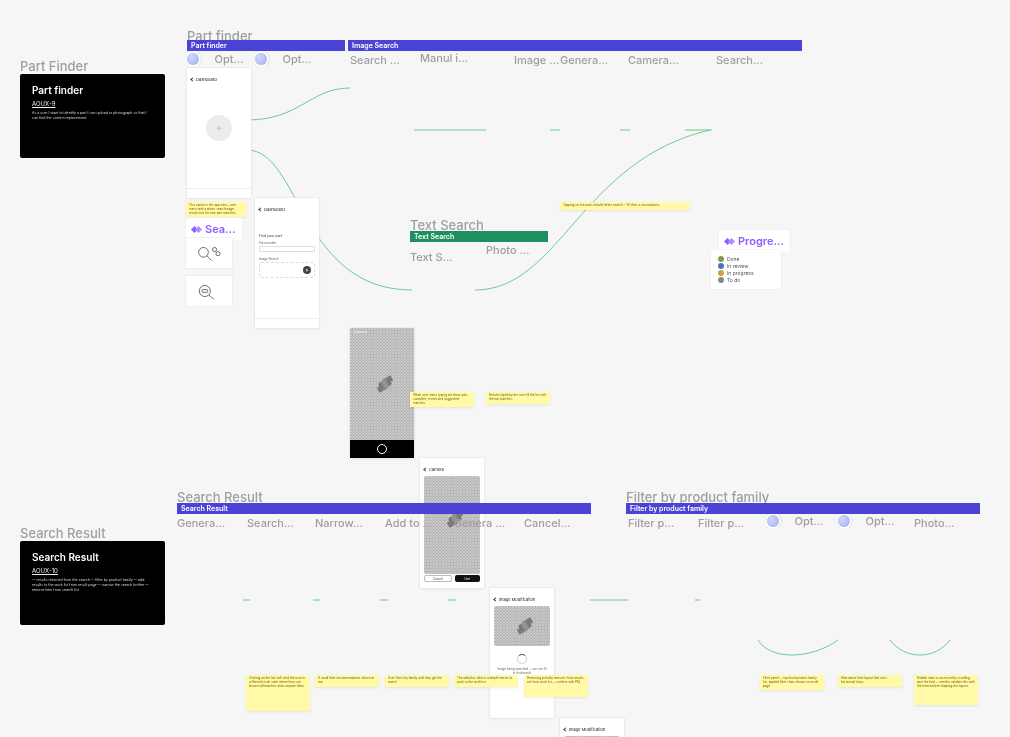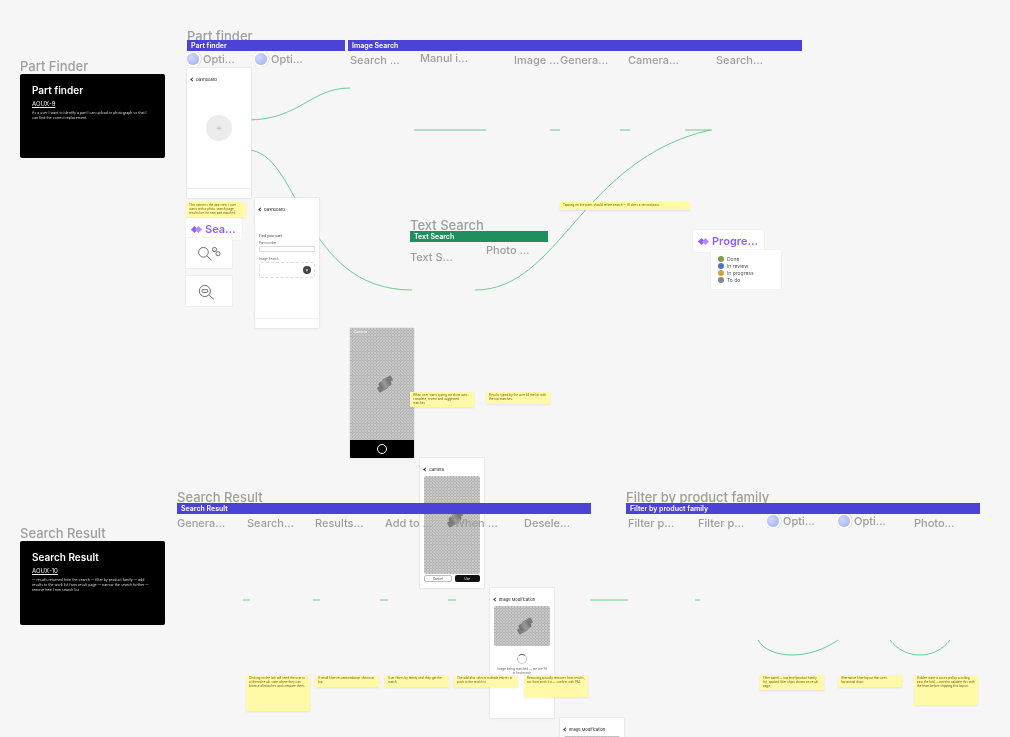--- a/index.html
+++ b/index.html
@@ -63,21 +63,21 @@
   .diamond::before{left:0;top:2px} .diamond::after{left:4px;top:2px;background:#b38bff;}
   .comp-chip span{color:#8e5cff;font-weight:600;font-size:11px;}
 
   
   .dot { width:12px;height:12px;border-radius:50%; background:radial-gradient(circle at 35% 35%, #d1d9ff, #9eabef);
          box-shadow:0 0 0 2px #fff, 0 0 0 2.5px #c8c8c8; display:inline-block; margin-right:2px; vertical-align:-2px;}
   .legend-dot { width:6px;height:6px;border-radius:50%;display:inline-block;margin-right:3px;}
 
   
   svg.wires { position:absolute; inset:0; pointer-events:none; }
-  .screen-title-row { display:flex; align-items:center; gap:2px; overflow:hidden;}
+  .screen-title-row { display:flex; align-items:center; gap:14px; overflow:hidden;}
 
   
   .sketch { background:#fff; width:46px;height:30px; box-shadow:0 0 0 .5px #e6e6e6; display:flex;align-items:center;justify-content:center;}
   .sketch svg{width:28px;height:18px;}
   .btnbar {position:absolute;left:4px;right:4px;bottom:6px;display:flex;gap:3px;}
   .btnbar .b{flex:1;height:7px;border-radius:2px;font-size:3px;display:flex;align-items:center;justify-content:center;}
   .btnbar .b.ghost{border:.5px solid #bbb;color:#444;}
   .btnbar .b.solid{background:#111;color:#fff;}
   .tabbar{position:absolute;bottom:0;left:0;right:0;height:10px;border-top:.5px solid #eee;display:flex;}
   .tabbar div{flex:1}
@@ -238,21 +238,21 @@
     <div class="grainy" style="margin:2px 4px;height:36px;border-radius:2px"></div>
 
   </div>
 
   <div class="abs frame-title" style="left:628px;top:53px;width:62px">Camera…</div>
 
   <div class="abs sticky" style="left:560px;top:202px;width:130px;height:8px">Tapping on live parts should refine search — AI does a second pass.</div>
 
   <div class="abs frame-title" style="left:716px;top:53px;width:62px">Search…</div>
 
-  <div class="abs comp-chip" style="left:693px;top:230px">
+  <div class="abs comp-chip" style="left:719px;top:230px">
     <span class="diamond"></span>
     <span>Progre…</span>
   </div>
   <div class="abs" style="left:711px;top:250px;background:#fff;width:70px;padding:5px 7px;box-shadow:0 0 0 .5px #eee" id="legend">
       <div style="font-size:5px;color:#555;display:flex;align-items:center;margin:1px 0"><span class="legend-dot" style="background:#7f9b4a"></span>Done</div>
       <div style="font-size:5px;color:#555;display:flex;align-items:center;margin:1px 0"><span class="legend-dot" style="background:#4974c8"></span>In review</div>
       <div style="font-size:5px;color:#555;display:flex;align-items:center;margin:1px 0"><span class="legend-dot" style="background:#d1a13a"></span>In progress</div>
       <div style="font-size:5px;color:#555;display:flex;align-items:center;margin:1px 0"><span class="legend-dot" style="background:#888"></span>To do</div>
     </div>
 
@@ -277,24 +277,24 @@
   </div>
 
   <div class="abs sec-title" style="left:177px;top:489px">Search Result</div>
   <div class="abs flow-bar" style="left:177px;top:503px;width:414px">Search Result</div>
 
   <div class="abs frame-title" style="left:177px;top:516px;width:62px">Genera…</div>
 
   <div class="abs sticky" style="left:246px;top:675px;width:64px;height:36px">Clicking on the link will send the user to a filtered result state where they can browse all matches and compare them.</div>
 
   <div class="abs frame-title" style="left:247px;top:516px;width:62px">Search…</div>
-  <div class="abs frame-title" style="left:315px;top:516px;width:62px">Results…</div>
+  <div class="abs frame-title" style="left:315px;top:516px;width:62px">Narrow…</div>
   <div class="abs frame-title" style="left:385px;top:516px;width:62px">Add to …</div>
-  <div class="abs frame-title" style="left:454px;top:516px;width:62px">When …</div>
-  <div class="abs frame-title" style="left:524px;top:516px;width:62px">Desele…</div>
+  <div class="abs frame-title" style="left:454px;top:516px;width:62px">Genera …</div>
+  <div class="abs frame-title" style="left:524px;top:516px;width:62px">Cancel…</div>
 
   <div class="abs sticky" style="left:315px;top:675px;width:64px">A small filter recommendation shown at top</div>
   <div class="abs sticky" style="left:385px;top:675px;width:64px">User filters by family until they get the match</div>
   <div class="abs sticky" style="left:454px;top:675px;width:64px">The add also selects multiple entries to push to the work list</div>
   <div class="abs sticky" style="left:524px;top:675px;width:64px;height:22px">Removing actually removes from results, not from work list — confirm with PM.</div>
 
   <div class="abs sec-title" style="left:626px;top:489px">Filter by product family</div>
   <div class="abs flow-bar" style="left:626px;top:503px;width:354px">Filter by product family</div>
 
   <div class="abs frame-title" style="left:628px;top:516px;width:62px">Filter p…</div>

